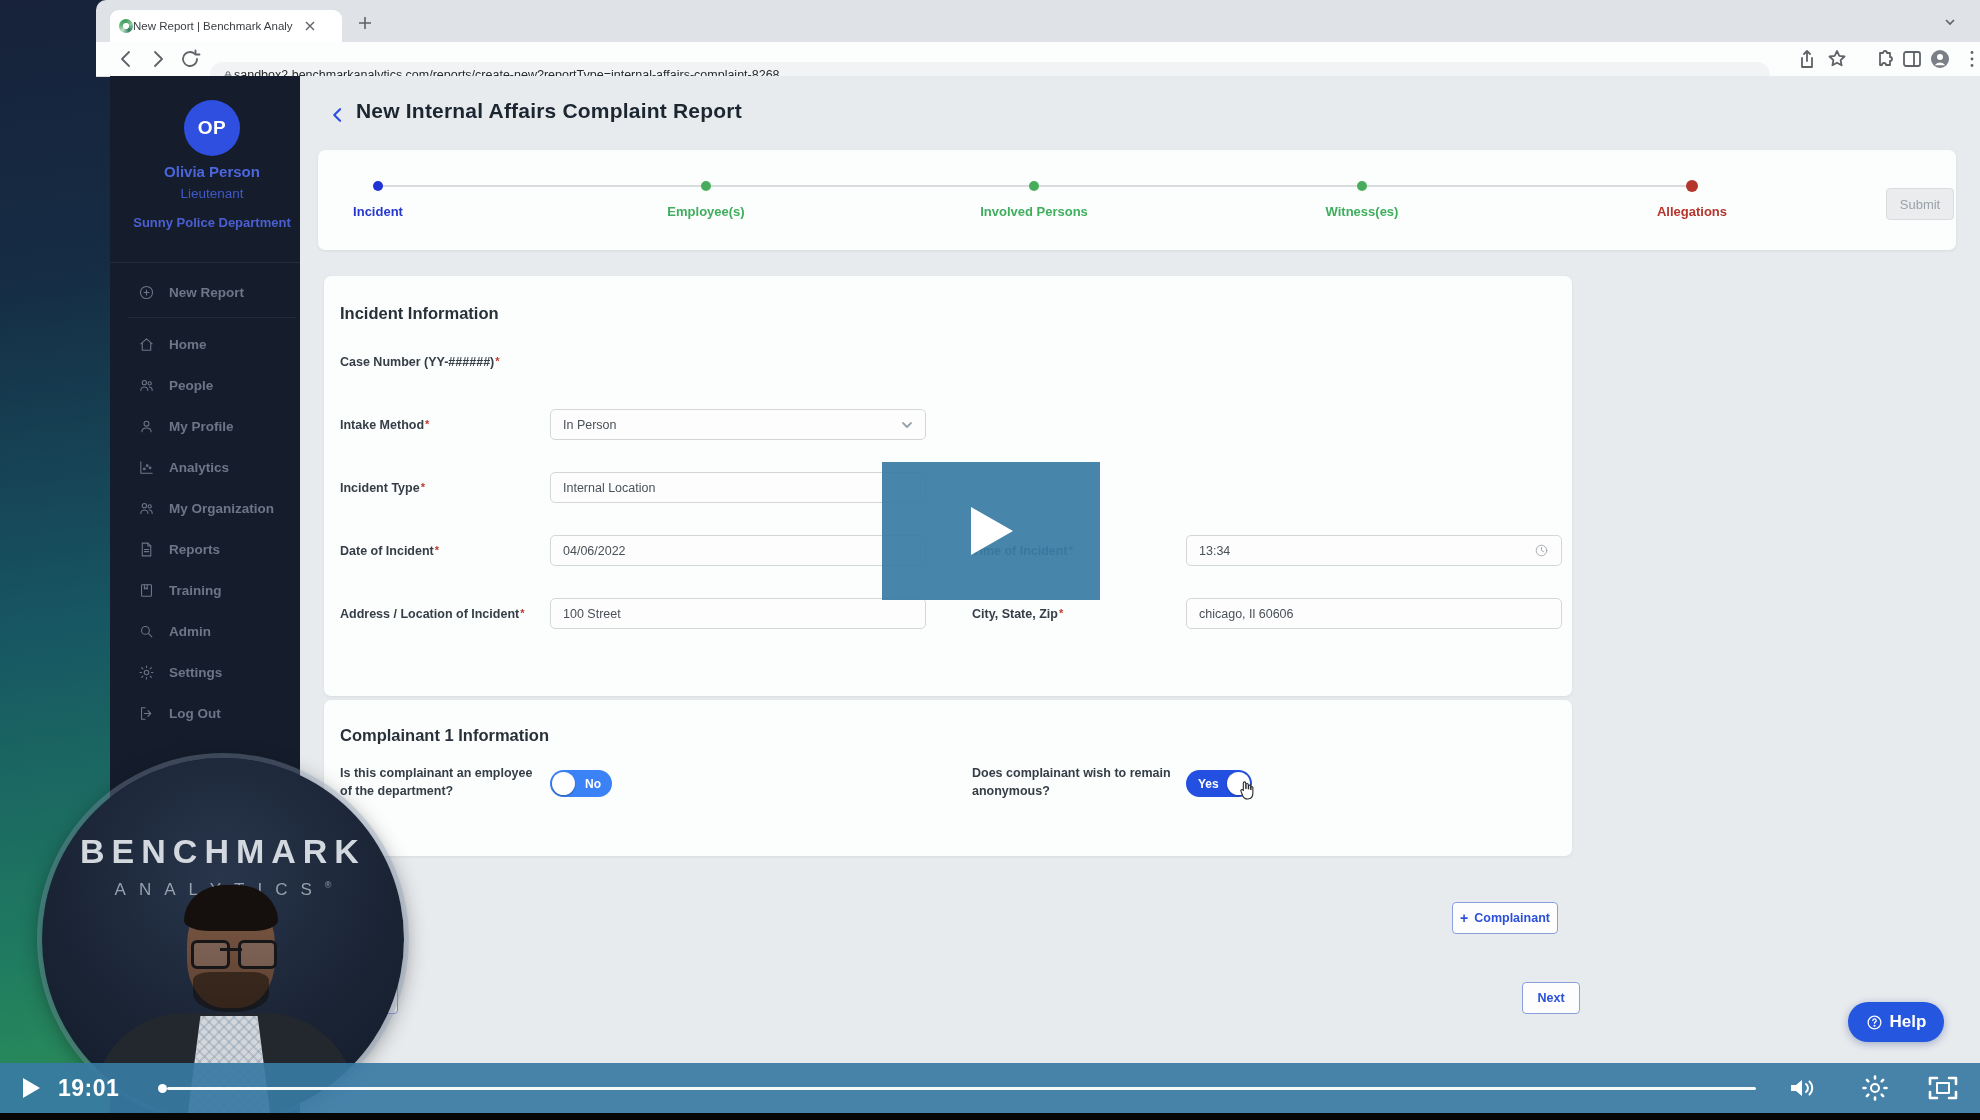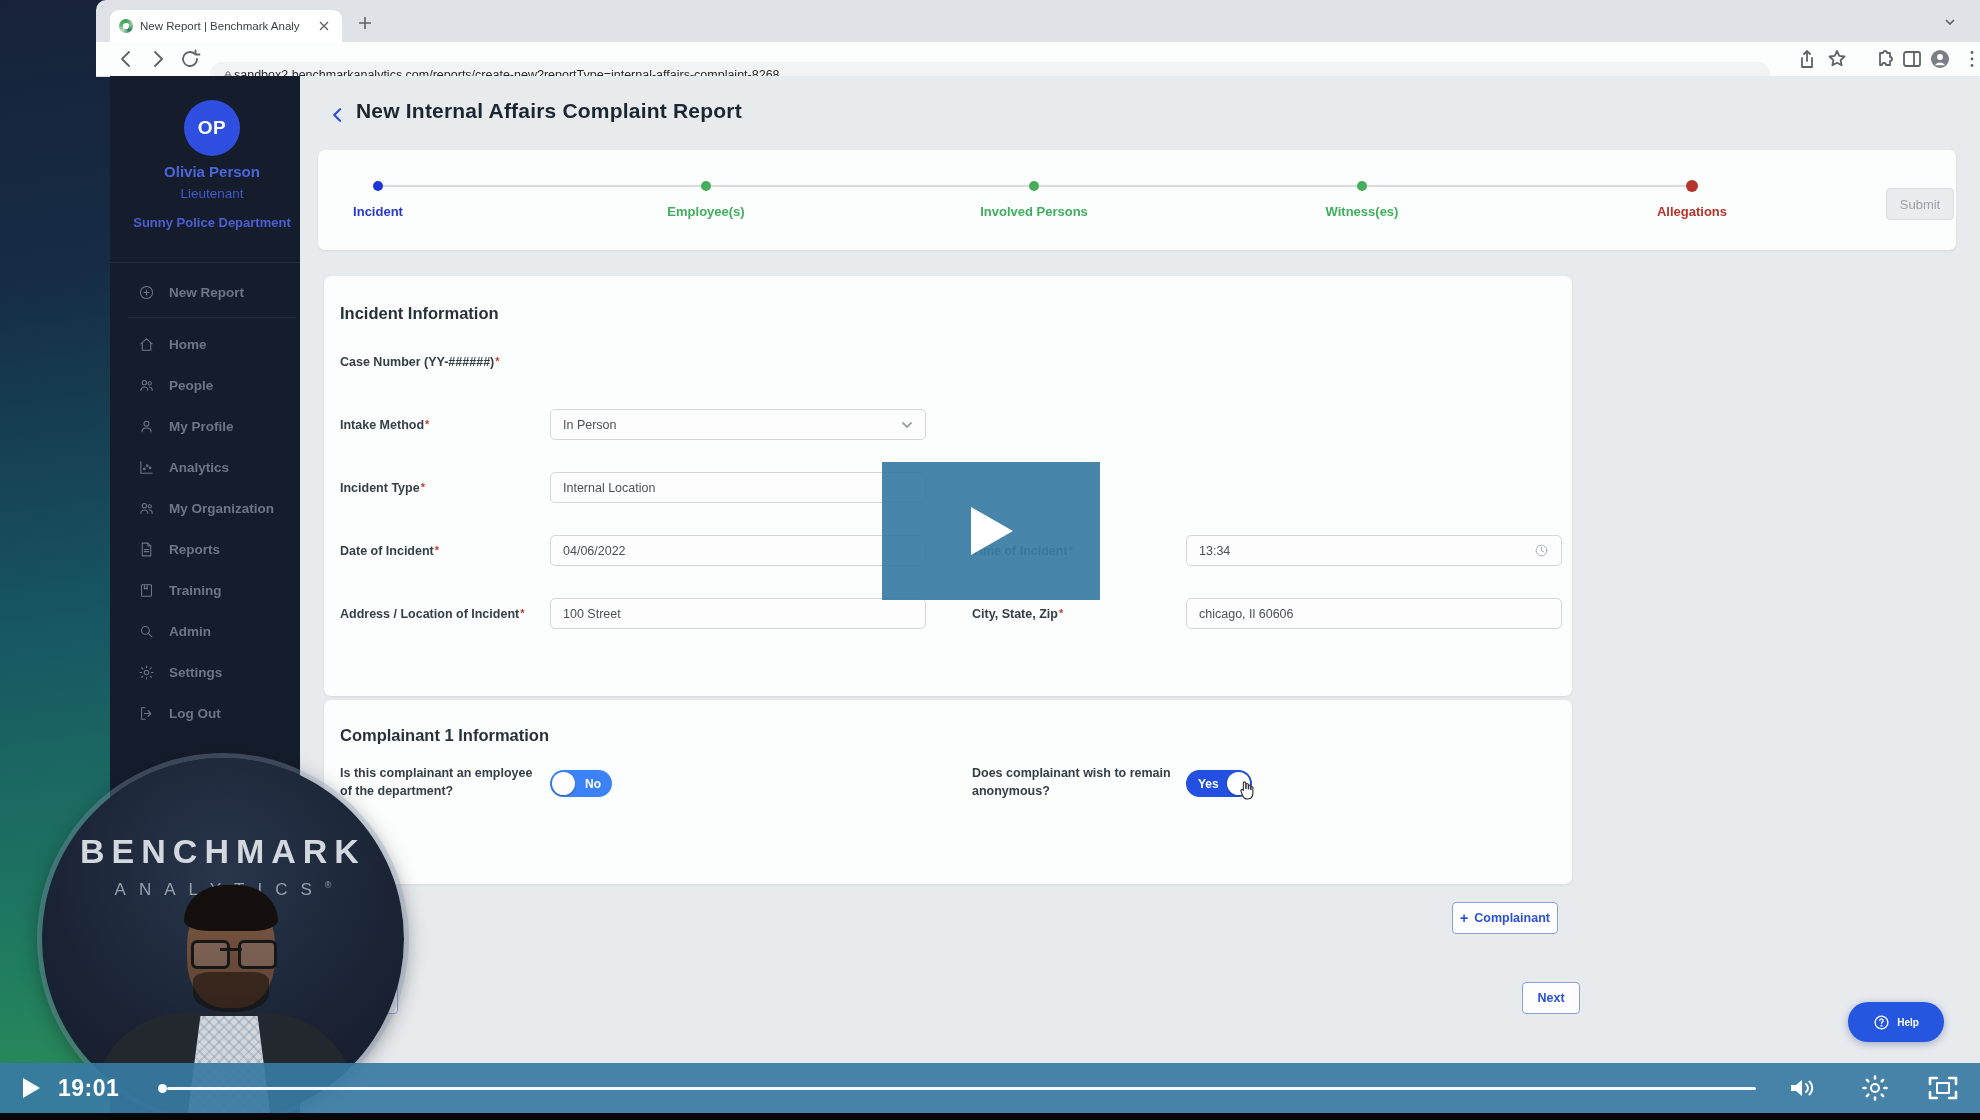--- a/index.html
+++ b/index.html
@@ -5,21 +5,21 @@
   html,body{margin:0;padding:0}
   body{width:1980px;height:1120px;position:relative;overflow:hidden;background:#000;
        font-family:"Liberation Sans",sans-serif;}
   .abs{position:absolute}
   
   .bgv{position:absolute;inset:0;
        background:linear-gradient(172deg,#17223a 0%,#152c44 20%,#175663 45%,#1f7a60 68%,#2d9158 82%,#1c5a49 94%,#143c33 100%);}
   
   .tabbar{position:absolute;left:96px;top:0;width:1884px;height:42px;background:#dfe2e6;border-top-left-radius:10px;}
   .tab{position:absolute;left:14px;top:10px;width:232px;height:32px;background:#fff;border-radius:9px 9px 0 0;
-       display:flex;align-items:center;padding:0 9px;box-sizing:border-box;gap:7px;}
+       display:flex;align-items:center;padding:0 9px;box-sizing:border-box;}
   .favicon{width:14px;height:14px;border-radius:50%;flex:0 0 auto;
        background:radial-gradient(circle at 50% 50%, #fff 0 29%, rgba(255,255,255,0) 31%),
                   conic-gradient(#3fa05c,#8cc79a,#2e7d5b,#b9dcc1,#57b06e,#3fa05c);}
   .tab-title{font-size:11.5px;color:#3c4043;white-space:nowrap;overflow:hidden;flex:1 1 auto;max-width:172px;}
   .icbtn{display:flex;align-items:center;justify-content:center}
   .icbtn svg{display:block}
   .navbar{position:absolute;left:96px;top:42px;width:1884px;height:34px;background:#fcfdfd;border-bottom:1px solid #dadce0;}
   .nav-ic{position:absolute;top:5px;width:24px;height:24px;color:#5f6368}
   .nav-ic svg{width:100%;height:100%;fill:none;stroke:currentColor;stroke-width:1.8;stroke-linecap:round;stroke-linejoin:round}
   .urlpill{position:absolute;left:114px;top:20px;width:1560px;height:26px;border-radius:13px;background:#f1f3f4;
@@ -60,21 +60,21 @@
   .f-input .grow{flex:1 1 auto;white-space:nowrap;overflow:hidden}
   .chev{width:12px;height:12px;fill:none;stroke:#9aa2aa;stroke-width:1.8;stroke-linecap:round;stroke-linejoin:round;flex:0 0 auto}
   .clock{width:15px;height:15px;fill:none;stroke:#9aa2aa;stroke-width:1.4;stroke-linecap:round;flex:0 0 auto}
   .question{position:absolute;font-size:12.5px;font-weight:700;color:#353e47;line-height:1.45}
   .toggle{position:absolute;height:27px;border-radius:14px;display:flex;align-items:center;cursor:pointer;box-sizing:border-box}
   .knob{width:23px;height:23px;border-radius:50%;background:#fff;box-shadow:0 1px 2px rgba(0,0,0,.3);position:absolute;top:2px}
   .tg-txt{color:#fff;font-size:12px;font-weight:700}
   .btn-outline{position:absolute;background:#fdfdfe;border:1px solid #8aa0dc;border-radius:4px;color:#2b50d8;
        font-weight:700;font-size:12.5px;display:flex;align-items:center;justify-content:center;gap:6px;cursor:pointer}
   .help{position:absolute;left:1848px;top:1002px;width:96px;height:40px;border-radius:21px;background:#2456e0;color:#fff;
-       display:flex;align-items:center;justify-content:center;gap:7px;font-weight:700;font-size:10px;
+       display:flex;align-items:center;justify-content:center;gap:7px;font-weight:700;font-size:17px;
        box-shadow:0 2px 8px rgba(20,50,120,.35);cursor:pointer;z-index:9}
   
   .play-ov{position:absolute;left:882px;top:462px;width:218px;height:138px;background:rgba(58,124,165,.93);
        display:flex;align-items:center;justify-content:center;z-index:10;cursor:pointer}
   .cam{position:absolute;left:42px;top:758px;width:362px;height:362px;border-radius:50%;overflow:hidden;z-index:12;
        background:radial-gradient(circle at 50% 32%,#28354b 0%,#1a2435 55%,#121a28 100%);
        box-shadow:0 0 0 5px rgba(140,160,185,.35),0 4px 22px rgba(0,0,0,.45);}
   .wm1{position:absolute;top:74px;width:100%;text-align:center;font-size:34px;font-weight:600;color:#d2d8de;letter-spacing:7px}
   .wm2{position:absolute;top:122px;width:100%;text-align:center;font-size:17px;color:#97a1ab;letter-spacing:13px}
   .wm2 .reg{font-size:9px;vertical-align:top;letter-spacing:0}
@@ -343,21 +343,21 @@
     <span class="grow">100 Street</span>
     </div>
 
   <div class="f-label" style="left:648px;top:331px">
     <span>City, State, Zip</span><span class="req">*</span></div>
   <div class="f-input" style="left:862px;top:322px">
     <span class="grow">chicago, Il 60606</span>
     </div>
 </div>
 
-<div class="card" style="left:324px;top:700px;width:1248px;height:184px">
+<div class="card" style="left:324px;top:700px;width:1248px;height:156px">
   <div class="sec-title" style="top:26px">Complainant 1 Information</div>
   <div class="question" style="left:16px;top:64px;width:195px">Is this complainant an employee of the department?</div>
   <div class="toggle" style="left:226px;top:70px;width:62px;background:#3b82f6">
     <span class="knob" style="left:2px"></span>
     <span class="tg-txt" style="position:absolute;right:11px">No</span>
   </div>
   <div class="question" style="left:648px;top:64px;width:235px">Does complainant wish to remain anonymous?</div>
   <div class="toggle" style="left:862px;top:70px;width:66px;background:#2350e0">
     <span class="tg-txt" style="position:absolute;left:12px">Yes</span>
     <span class="knob" style="right:2px"></span>

